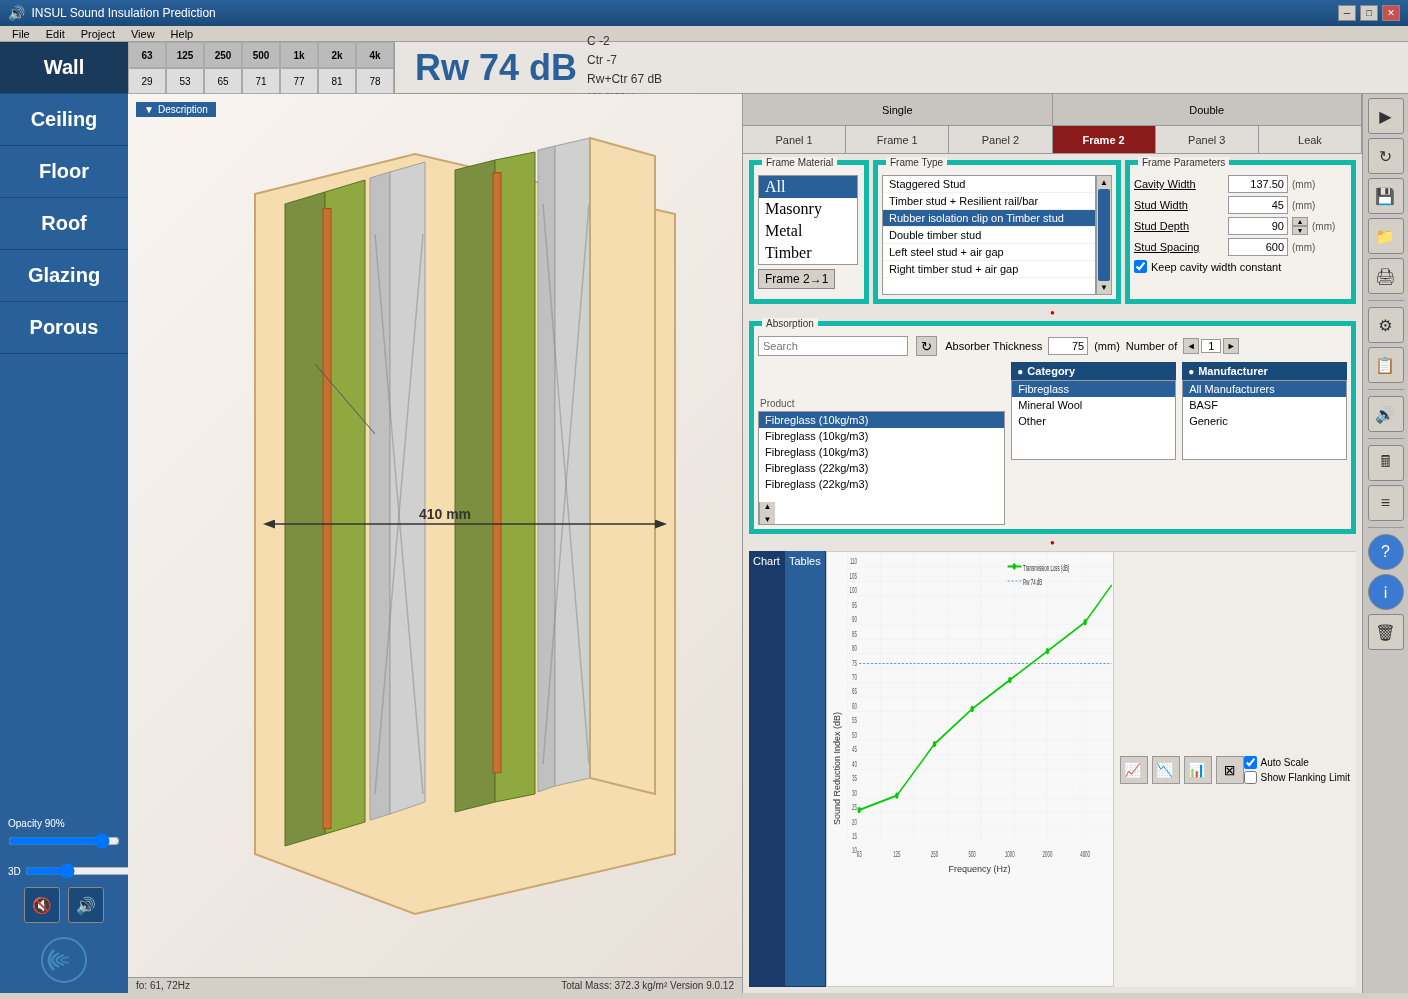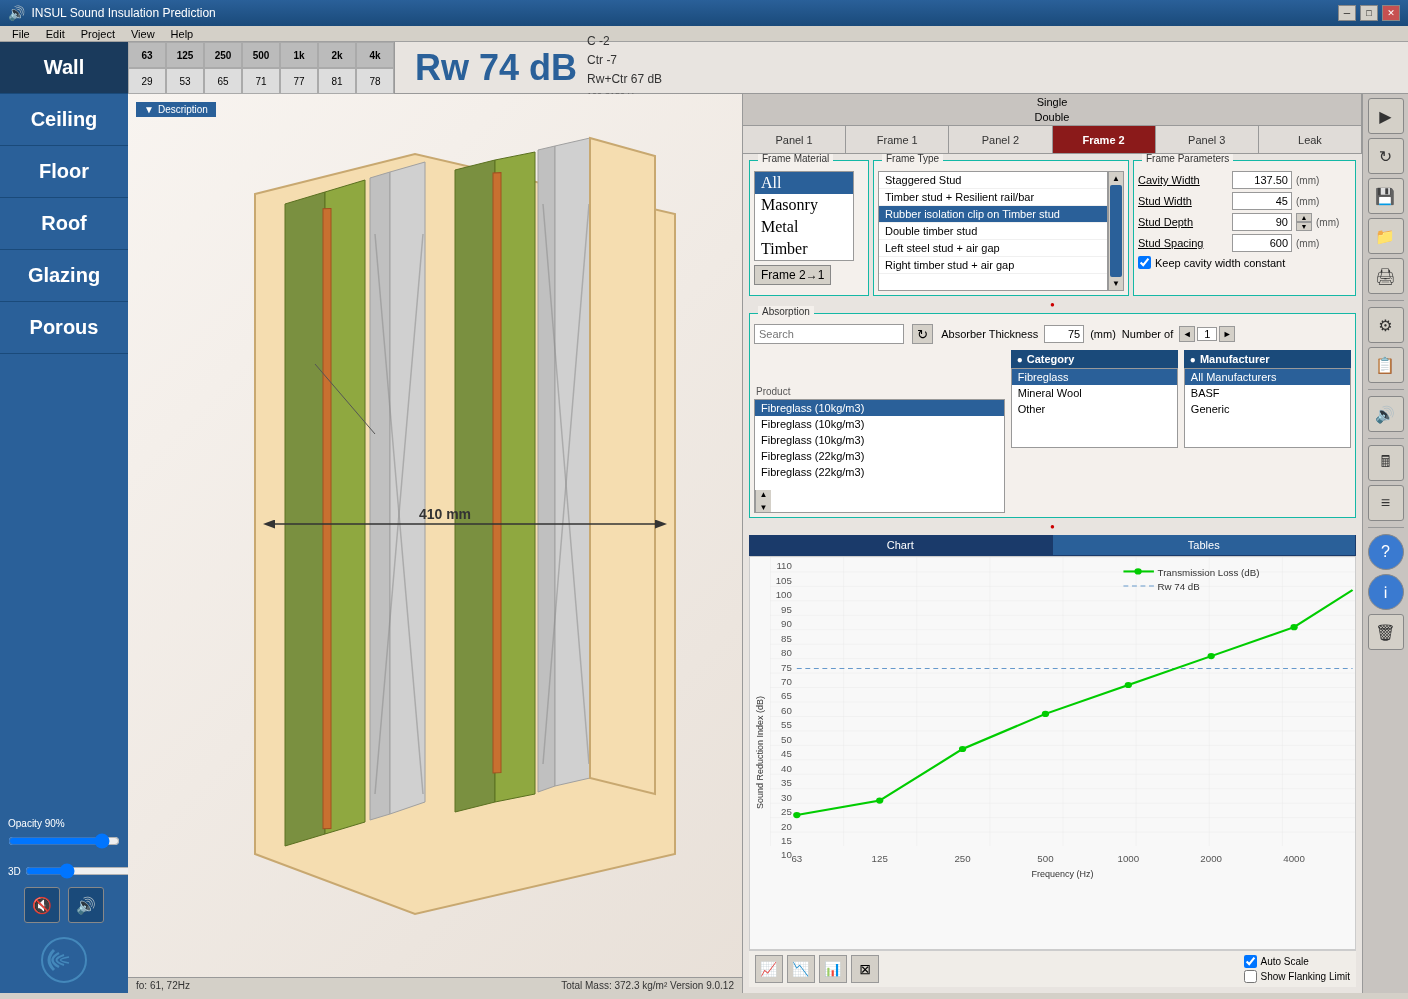--- a/index.html
+++ b/index.html
@@ -97,21 +97,20 @@
       display: flex;
       flex-direction: column;
     }
     
     
     #tabs-row {
       display: flex;
       background: #14532d;
       border-bottom: 1px solid #999;
       height: 32px;
-      flex-direction: column;
     }
     .tab {
       flex: 1; display: flex; align-items: center; justify-content: center;
       cursor: pointer; font-size: 11px; border-right: 1px solid #999;
       background: #c8c4c0; color: #000;
     }
     .tab.active { background: #2a6099; color: white; font-weight: bold; }
 
     
     #subtabs-row {
@@ -124,21 +123,21 @@
       flex: 1; display: flex; align-items: center; justify-content: center;
       cursor: pointer; font-size: 11px; border-right: 1px solid #999;
       color: #333;
     }
     .subtab.active { background: #8b1a1a; color: white; font-weight: bold; }
 
     
     #right-content { flex: 1; overflow: hidden; display: flex; flex-direction: column; padding: 6px; gap: 4px; }
 
     .section-box {
-      border: 1px solid #14b8a6;
+      border: 5px solid #14b8a6;
       background: #f4f0ec;
       padding: 4px;
       position: relative;
     }
     .section-title {
       position: absolute;
       top: -8px; left: 8px;
       background: #f4f0ec;
       padding: 0 4px;
       font-size: 10px;
@@ -166,21 +165,21 @@
     .abs-list-container { flex: 1; }
     .abs-list-header {
       background: #1a4a7a; color: white; padding: 3px 6px; font-size: 11px; font-weight: bold;
       display: flex; align-items: center; gap: 4px;
     }
     .abs-list { border: 1px solid #999; background: white; height: 80px; overflow-y: auto; }
     .abs-item { padding: 2px 6px; cursor: pointer; font-size: 11px; }
     .abs-item.selected { background: #2a6099; color: white; }
 
     
-    #chart-area { flex: 1; display: flex; flex-direction: column; }
+    #chart-area { flex: 1; display: flex; }
     #chart-tabs { display: flex; background: #2a6099; border-bottom: 1px solid #1a3a6a; }
     .chart-tab { flex: 1; color: white; text-align: center; padding: 4px; cursor: pointer; font-size: 11px; border-right: 1px solid #1a3a6a; }
     .chart-tab.active { background: #1a3a6a; }
 
     #chart-bottom { display: flex; align-items: center; justify-content: space-between; padding: 4px 6px; background: #f0ede8; border-top: 1px solid #ccc; }
     .chart-icons { display: flex; gap: 4px; }
     .chart-icon-btn { width: 28px; height: 28px; border: 1px solid #999; background: #d4d0c8; cursor: pointer; display: flex; align-items: center; justify-content: center; font-size: 14px; }
     .chart-checkboxes { display: flex; flex-direction: column; gap: 2px; }
     .chart-check-row { display: flex; align-items: center; gap: 4px; font-size: 10px; }
 

